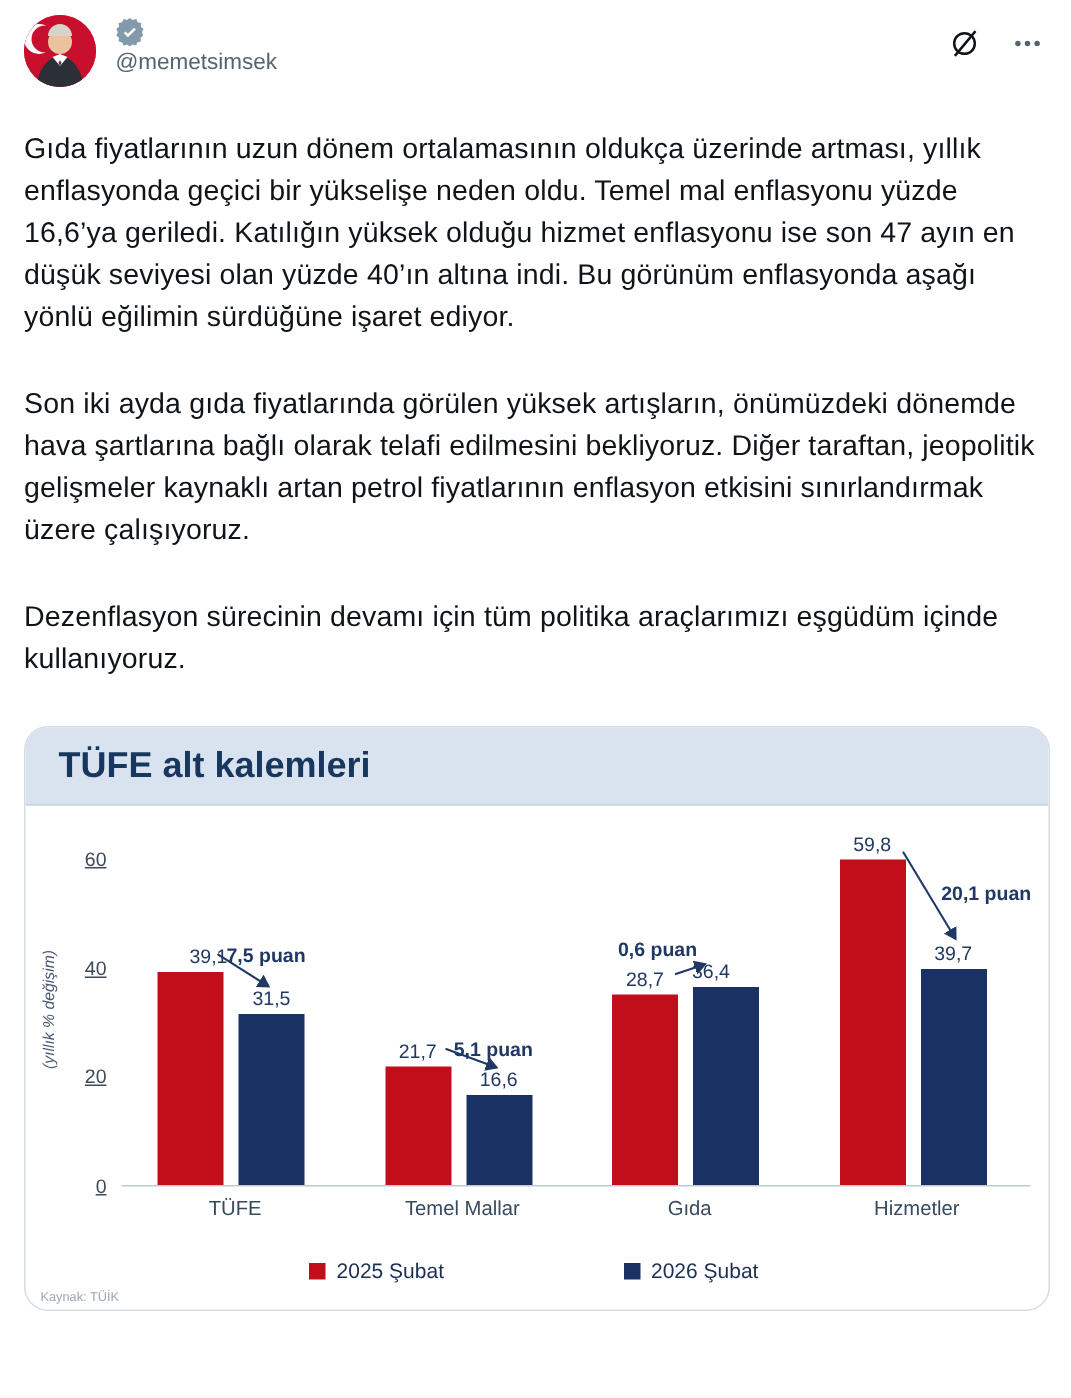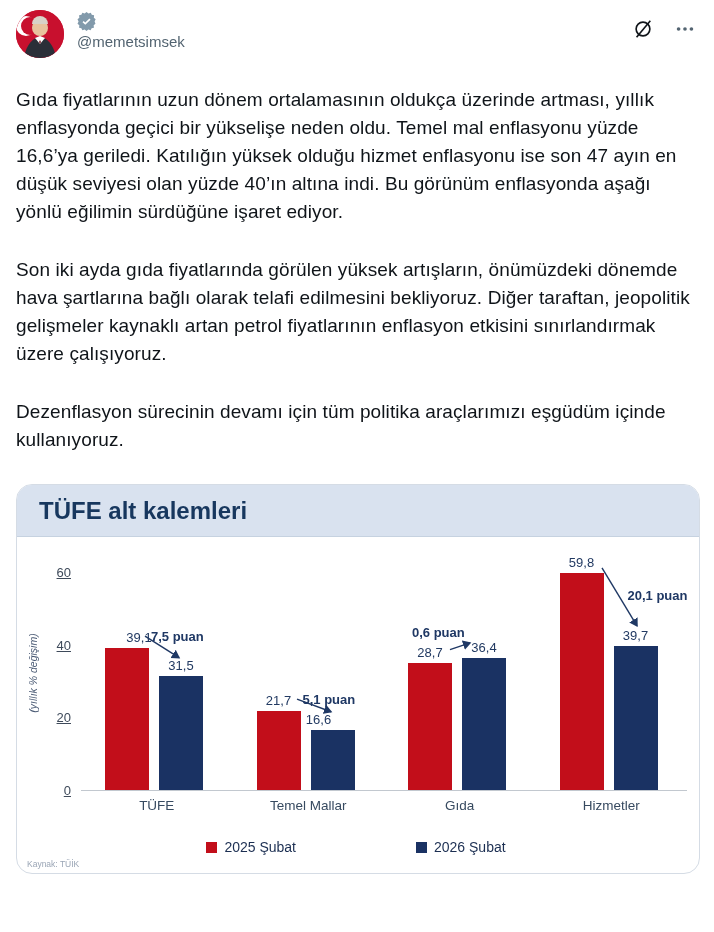--- a/index.html
+++ b/index.html
@@ -175,36 +175,36 @@
                   </marker>
                 </defs>
                 <line x1="64" y1="81.03692307692307" x2="98" y2="102.63076923076923" stroke="#1f3864" stroke-width="1.4" marker-end="url(#ah0)"></line>
               </svg>
               <div class="puan" style="left:70px;top:74.03692307692307px">7,5 puan</div>
             </div>
             <div class="group">
               <div class="bar red" style="left:24px;height:78.78769230769231px;background:#c20e1a"></div>
               <div class="bar navy" style="left:78px;height:60.27076923076923px;background:#1a3263"></div>
               <div class="val" style="left:24px;top:138.2123076923077px">21,7</div>
-              <div class="val" style="left:64px;top:156.72923076923075px">16,6</div>
+              <div class="val" style="left:78px;top:156.72923076923075px">16,6</div>
               <svg class="arrow">
                 <defs>
                   <marker id="ah1" markerWidth="8" markerHeight="8" refX="5" refY="3.5" orient="auto">
                     <path d="M0,0 L6,3.5 L0,7 Z" fill="#1f3864"></path>
                   </marker>
                 </defs>
                 <line x1="64" y1="144.2123076923077" x2="98" y2="156.72923076923075" stroke="#1f3864" stroke-width="1.4" marker-end="url(#ah1)"></line>
               </svg>
               <div class="puan" style="left:70px;top:137.2123076923077px">5,1 puan</div>
             </div>
             <div class="group">
               <div class="bar red" style="left:24px;height:127.44px;background:#c20e1a"></div>
               <div class="bar navy" style="left:78px;height:132.16px;background:#1a3263"></div>
               <div class="val" style="left:24px;top:89.56px">28,7</div>
-              <div class="val" style="left:78px;top:84.84px">36,4</div>
+              <div class="val" style="left:68px;top:84.84px">36,4</div>
               <svg class="arrow">
                 <defs>
                   <marker id="ah2" markerWidth="8" markerHeight="8" refX="5" refY="3.5" orient="auto">
                     <path d="M0,0 L6,3.5 L0,7 Z" fill="#1f3864"></path>
                   </marker>
                 </defs>
                 <line x1="66" y1="94.56" x2="86" y2="87.84" stroke="#1f3864" stroke-width="1.4" marker-end="url(#ah2)"></line>
               </svg>
               <div class="puan" style="left:28px;top:69.56px">0,6 puan</div>
             </div>

